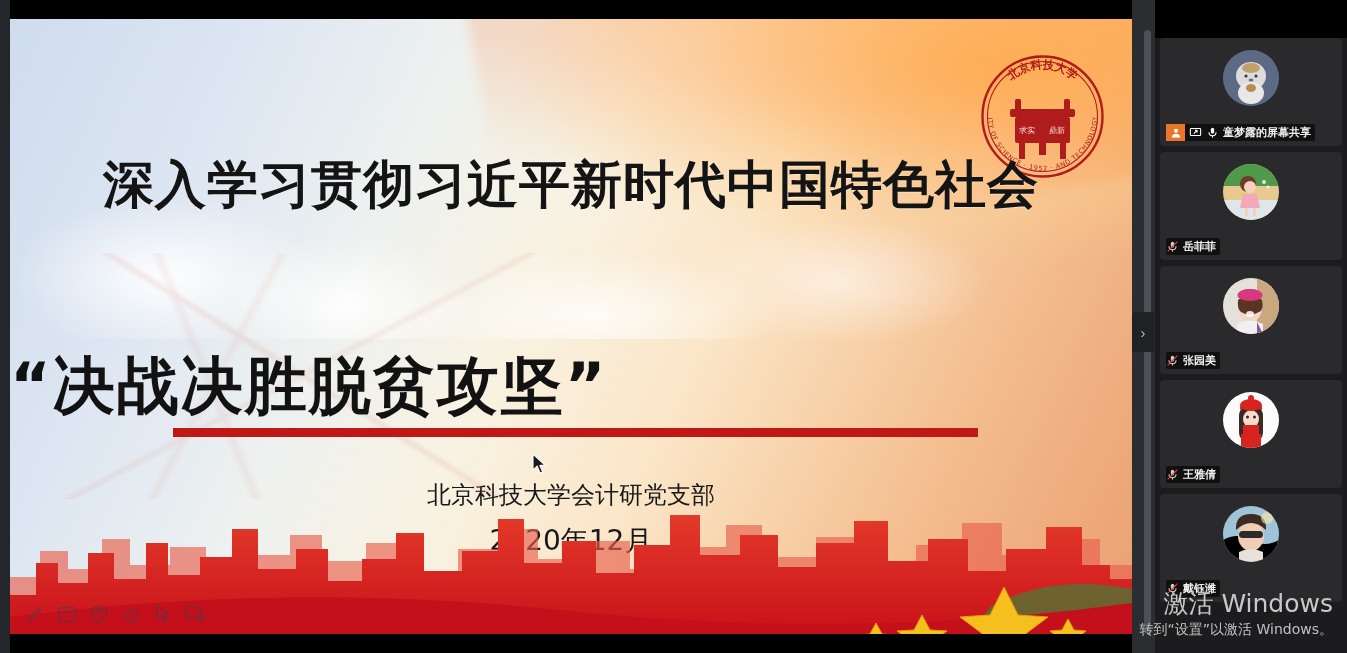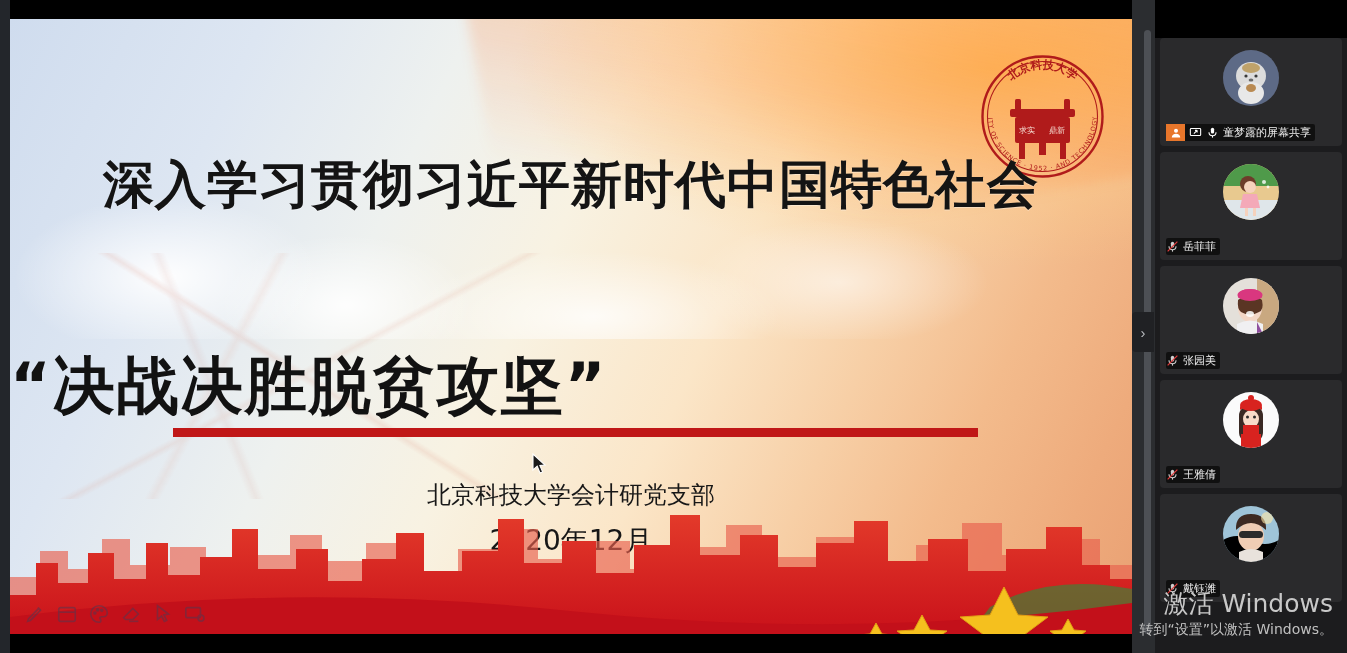--- a/index.html
+++ b/index.html
@@ -113,21 +113,21 @@
 
   #collapse-tab {
     position:absolute; left:1132px; top:312px; width:22px; height:40px;
     background:#202124; border-radius:4px 0 0 4px;
     display:flex; align-items:center; justify-content:center;
     color:#b9bcc0; font-size:15px; line-height:1;
   }
 
   .pcard {
     position:absolute; left:1160px; width:182px; height:108px;
-    background:#2a2a2c; border-radius:4px; overflow:hidden;
+    background:#2a2a2c; border-radius:4px; overflow:hidden;font-weight:bold;
   }
   .pcard .avatar {
     position:absolute; left:50%; top:12px; transform:translateX(-50%);
     width:56px; height:56px; border-radius:50%; overflow:hidden;
     background:#3a3a3c;
   }
   .pcard .avatar svg { width:100%; height:100%; display:block; }
 
   .namebar {
     position:absolute; left:6px; bottom:5px; height:17px;

